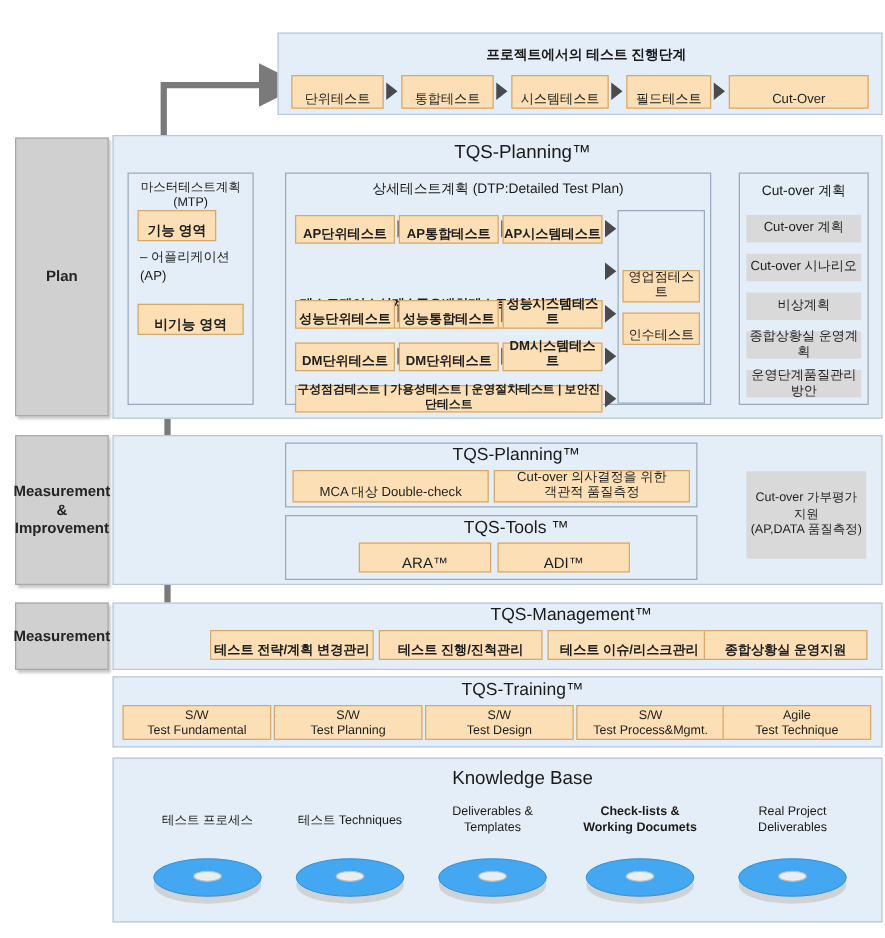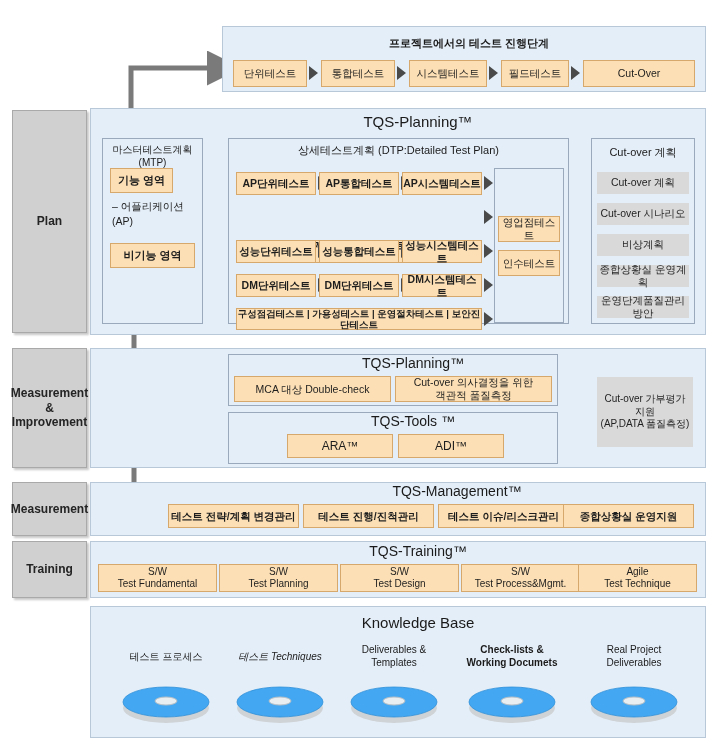--- a/index.html
+++ b/index.html
@@ -39,21 +39,21 @@
     font-weight: bold;
     font-size: 12px;
     color: #242424;
     line-height: 1.22;
   }
   .obox {             
     position: absolute;
     background: #fcdfb4;
     border: 1px solid #d7a86b;
     display: flex;
-    align-items: center;
+    align-items: flex-end;
     justify-content: center;
     text-align: center;
     color: #1e1e1e;
     font-size: 10.5px;
     line-height: 1.2;
   }
   .gbox {             
     position: absolute;
     background: #d9d9d9;
     display: flex;
@@ -290,23 +290,20 @@
   <div class="obox" style="left:303px; top:504px; width:131px; height:24px; font-weight:bold;">
     <span>테스트 진행/진척관리</span>
   </div>
   <div class="obox" style="left:438px; top:504px; width:131px; height:24px; font-weight:bold;">
     <span>테스트 이슈/리스크관리</span>
   </div>
   <div class="obox" style="left:563px; top:504px; width:131px; height:24px; font-weight:bold;">
     <span>종합상황실 운영지원</span>
   </div>
 
-  <div class="rowlabel" style="left:12px; top:541px; width:75px; height:57px;">
-    <span>Training</span>
-  </div>
 
   <div class="panel" style="left:90px; top:541px; width:616px; height:57px;"></div>
   <div class="title tqstitle" style="left:90px; top:543px; width:616px; font-size:14px;">TQS-Training™</div>
 
   <div class="obox" style="left:98px; top:564px; width:119px; height:28px; white-space:pre-line; font-size:10px;">
     <span>S/W
 Test Fundamental</span>
   </div>
   <div class="obox" style="left:219px; top:564px; width:119px; height:28px; white-space:pre-line; font-size:10px;">
     <span>S/W
@@ -329,21 +326,21 @@
   <div class="title tqstitle" style="left:90px; top:614px; width:616px; font-size:15px;">Knowledge Base</div>
 
   <div class="title" style="left:108px; top:650px; width:116px; font-size:10px; white-space:pre-line; line-height:1.3;">테스트 프로세스</div>
   <svg class="disc" style="left:120px; top:678px;" width="92" height="48" viewBox="0 0 92 48">
     <ellipse cx="46" cy="30" rx="43" ry="15" fill="#cfd3d6"></ellipse>
     <ellipse cx="46" cy="24" rx="43" ry="15" fill="#43a7f2"></ellipse>
     <ellipse cx="46" cy="24" rx="43" ry="15" fill="none" stroke="#2e8fd8" stroke-width="0.8"></ellipse>
     <ellipse cx="46" cy="23" rx="11" ry="4" fill="#e9eef1" stroke="#b6bfc6" stroke-width="1"></ellipse>
   </svg>
 
-  <div class="title" style="left:222px; top:650px; width:116px; font-size:10px; white-space:pre-line; line-height:1.3;font-style:italic;">테스트 Techniques</div>
+  <div class="title" style="left:222px; top:650px; width:116px; font-size:10px; white-space:pre-line; line-height:1.3;">테스트 Techniques</div>
   <svg class="disc" style="left:234px; top:678px;" width="92" height="48" viewBox="0 0 92 48">
     <ellipse cx="46" cy="30" rx="43" ry="15" fill="#cfd3d6"></ellipse>
     <ellipse cx="46" cy="24" rx="43" ry="15" fill="#43a7f2"></ellipse>
     <ellipse cx="46" cy="24" rx="43" ry="15" fill="none" stroke="#2e8fd8" stroke-width="0.8"></ellipse>
     <ellipse cx="46" cy="23" rx="11" ry="4" fill="#e9eef1" stroke="#b6bfc6" stroke-width="1"></ellipse>
   </svg>
 
   <div class="title" style="left:336px; top:643px; width:116px; font-size:10px; white-space:pre-line; line-height:1.3;">Deliverables &amp;
 Templates</div>
   <svg class="disc" style="left:348px; top:678px;" width="92" height="48" viewBox="0 0 92 48">

